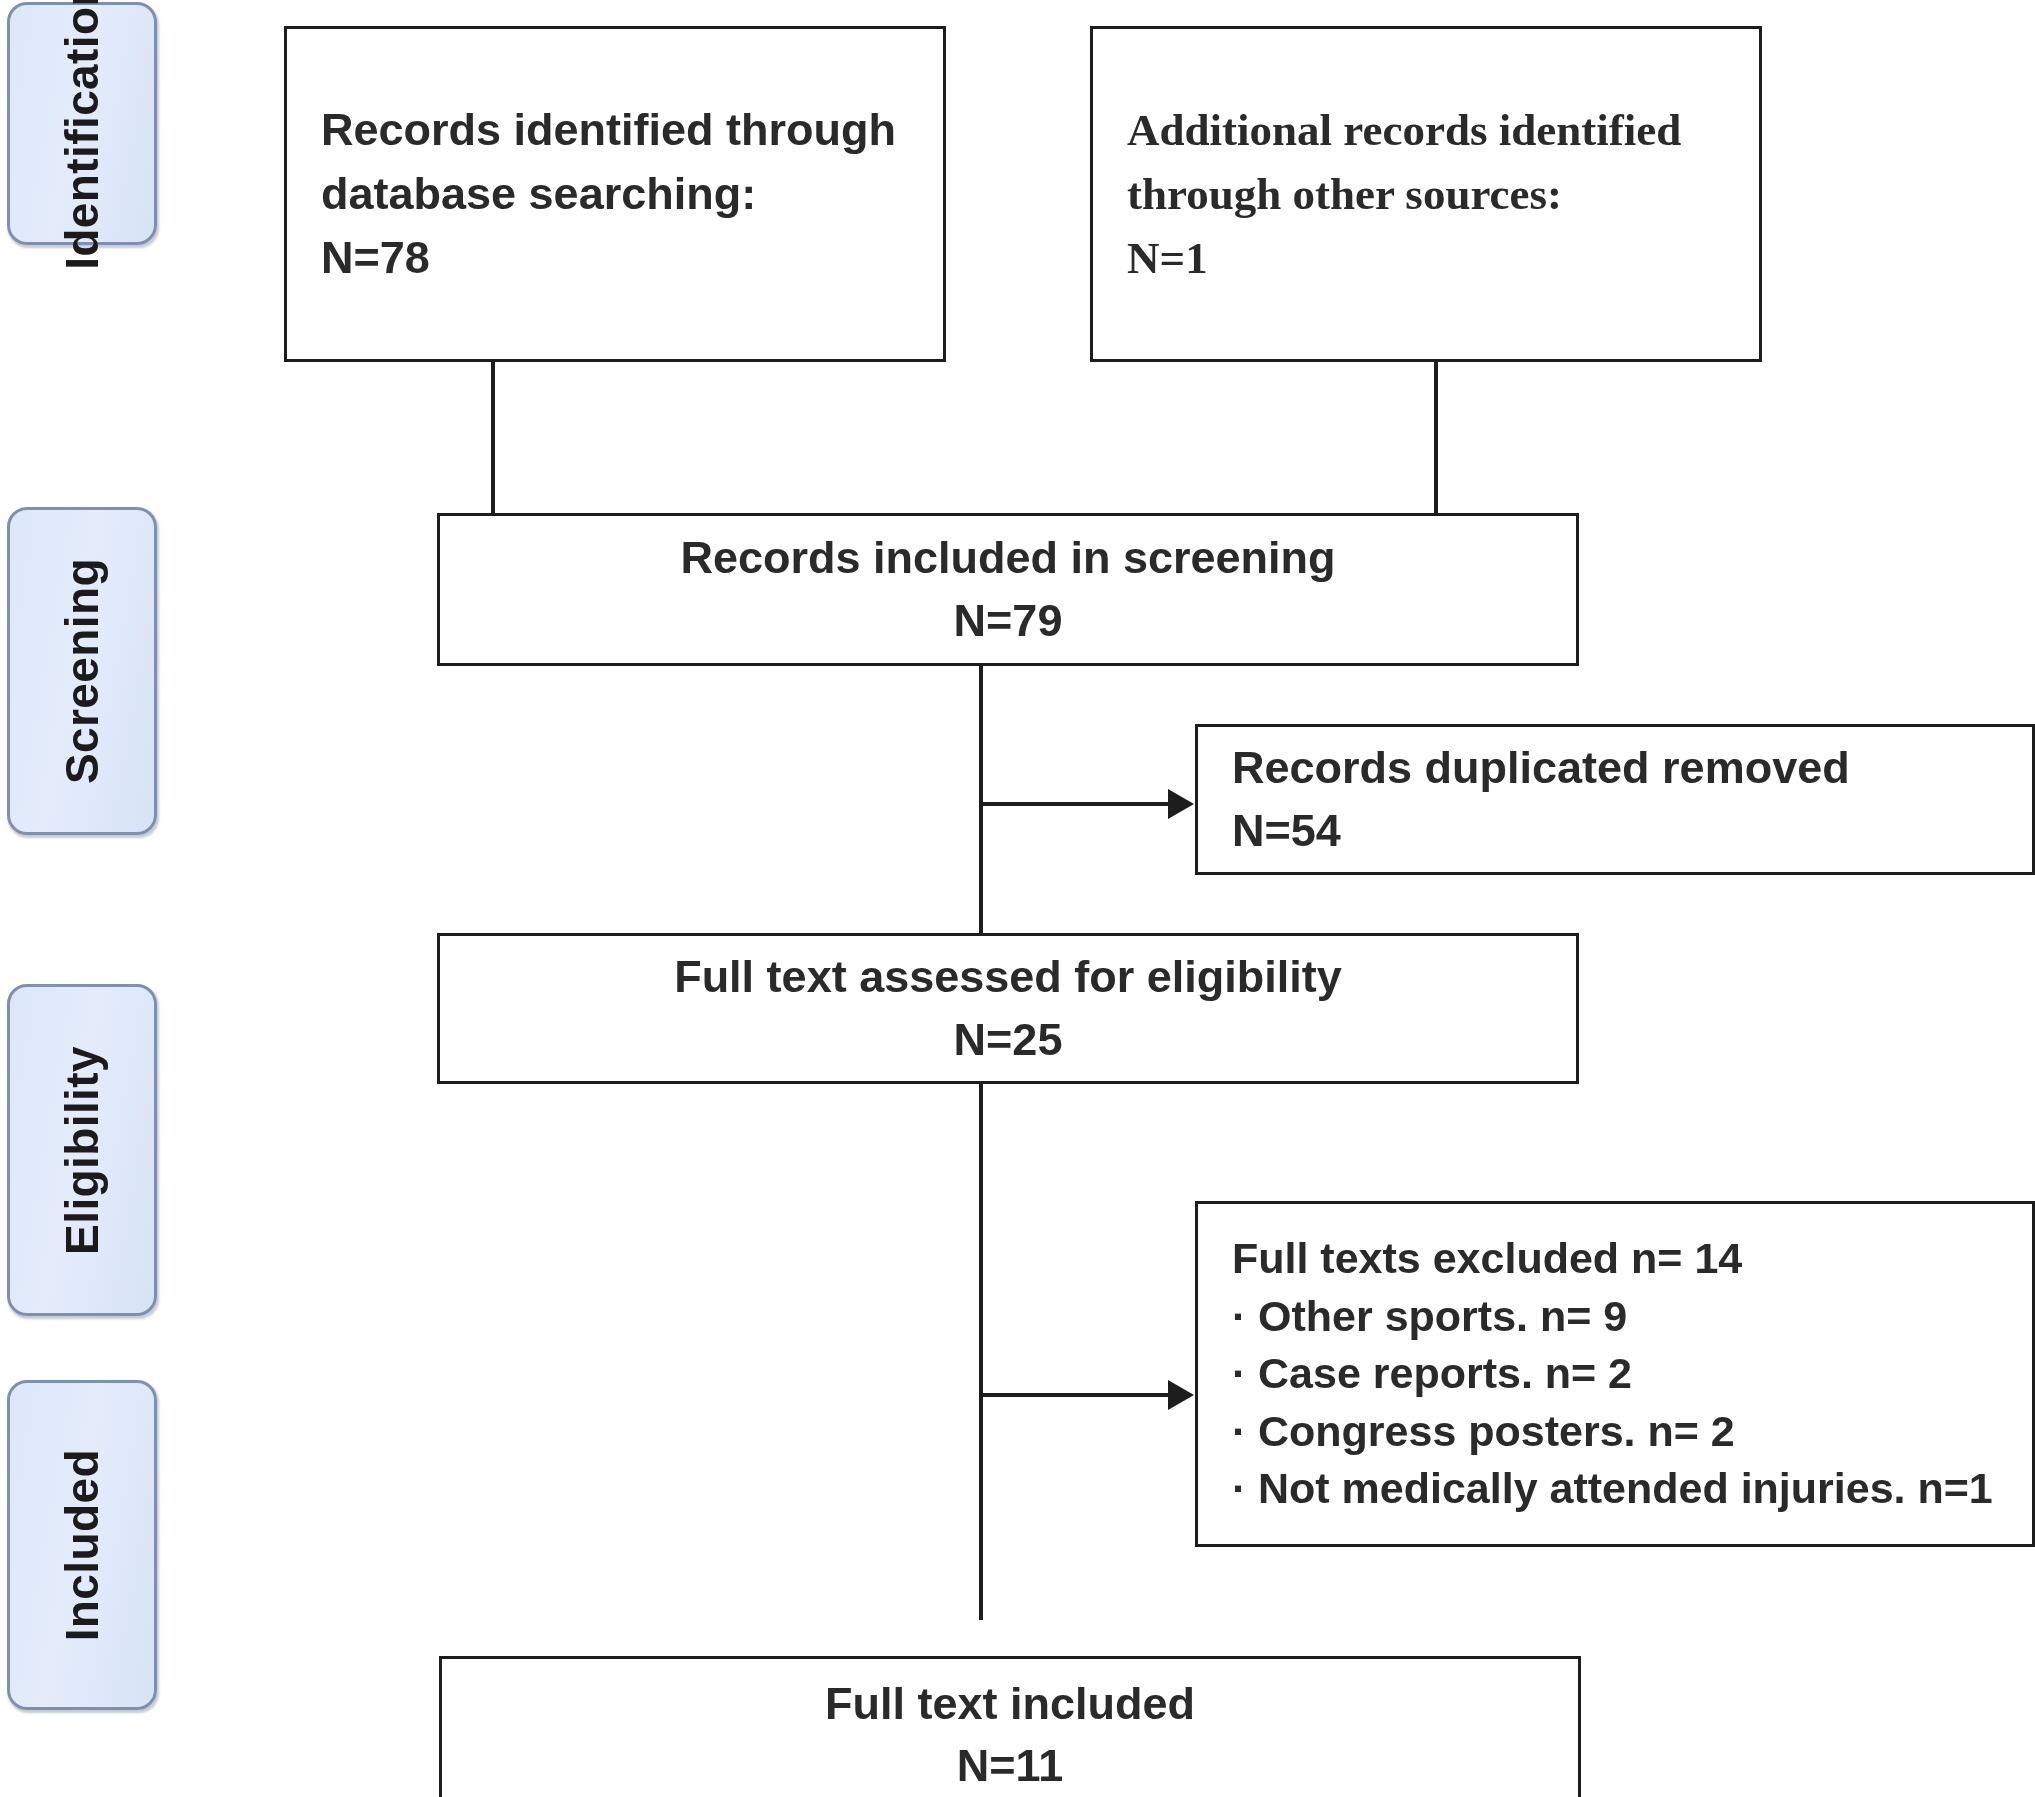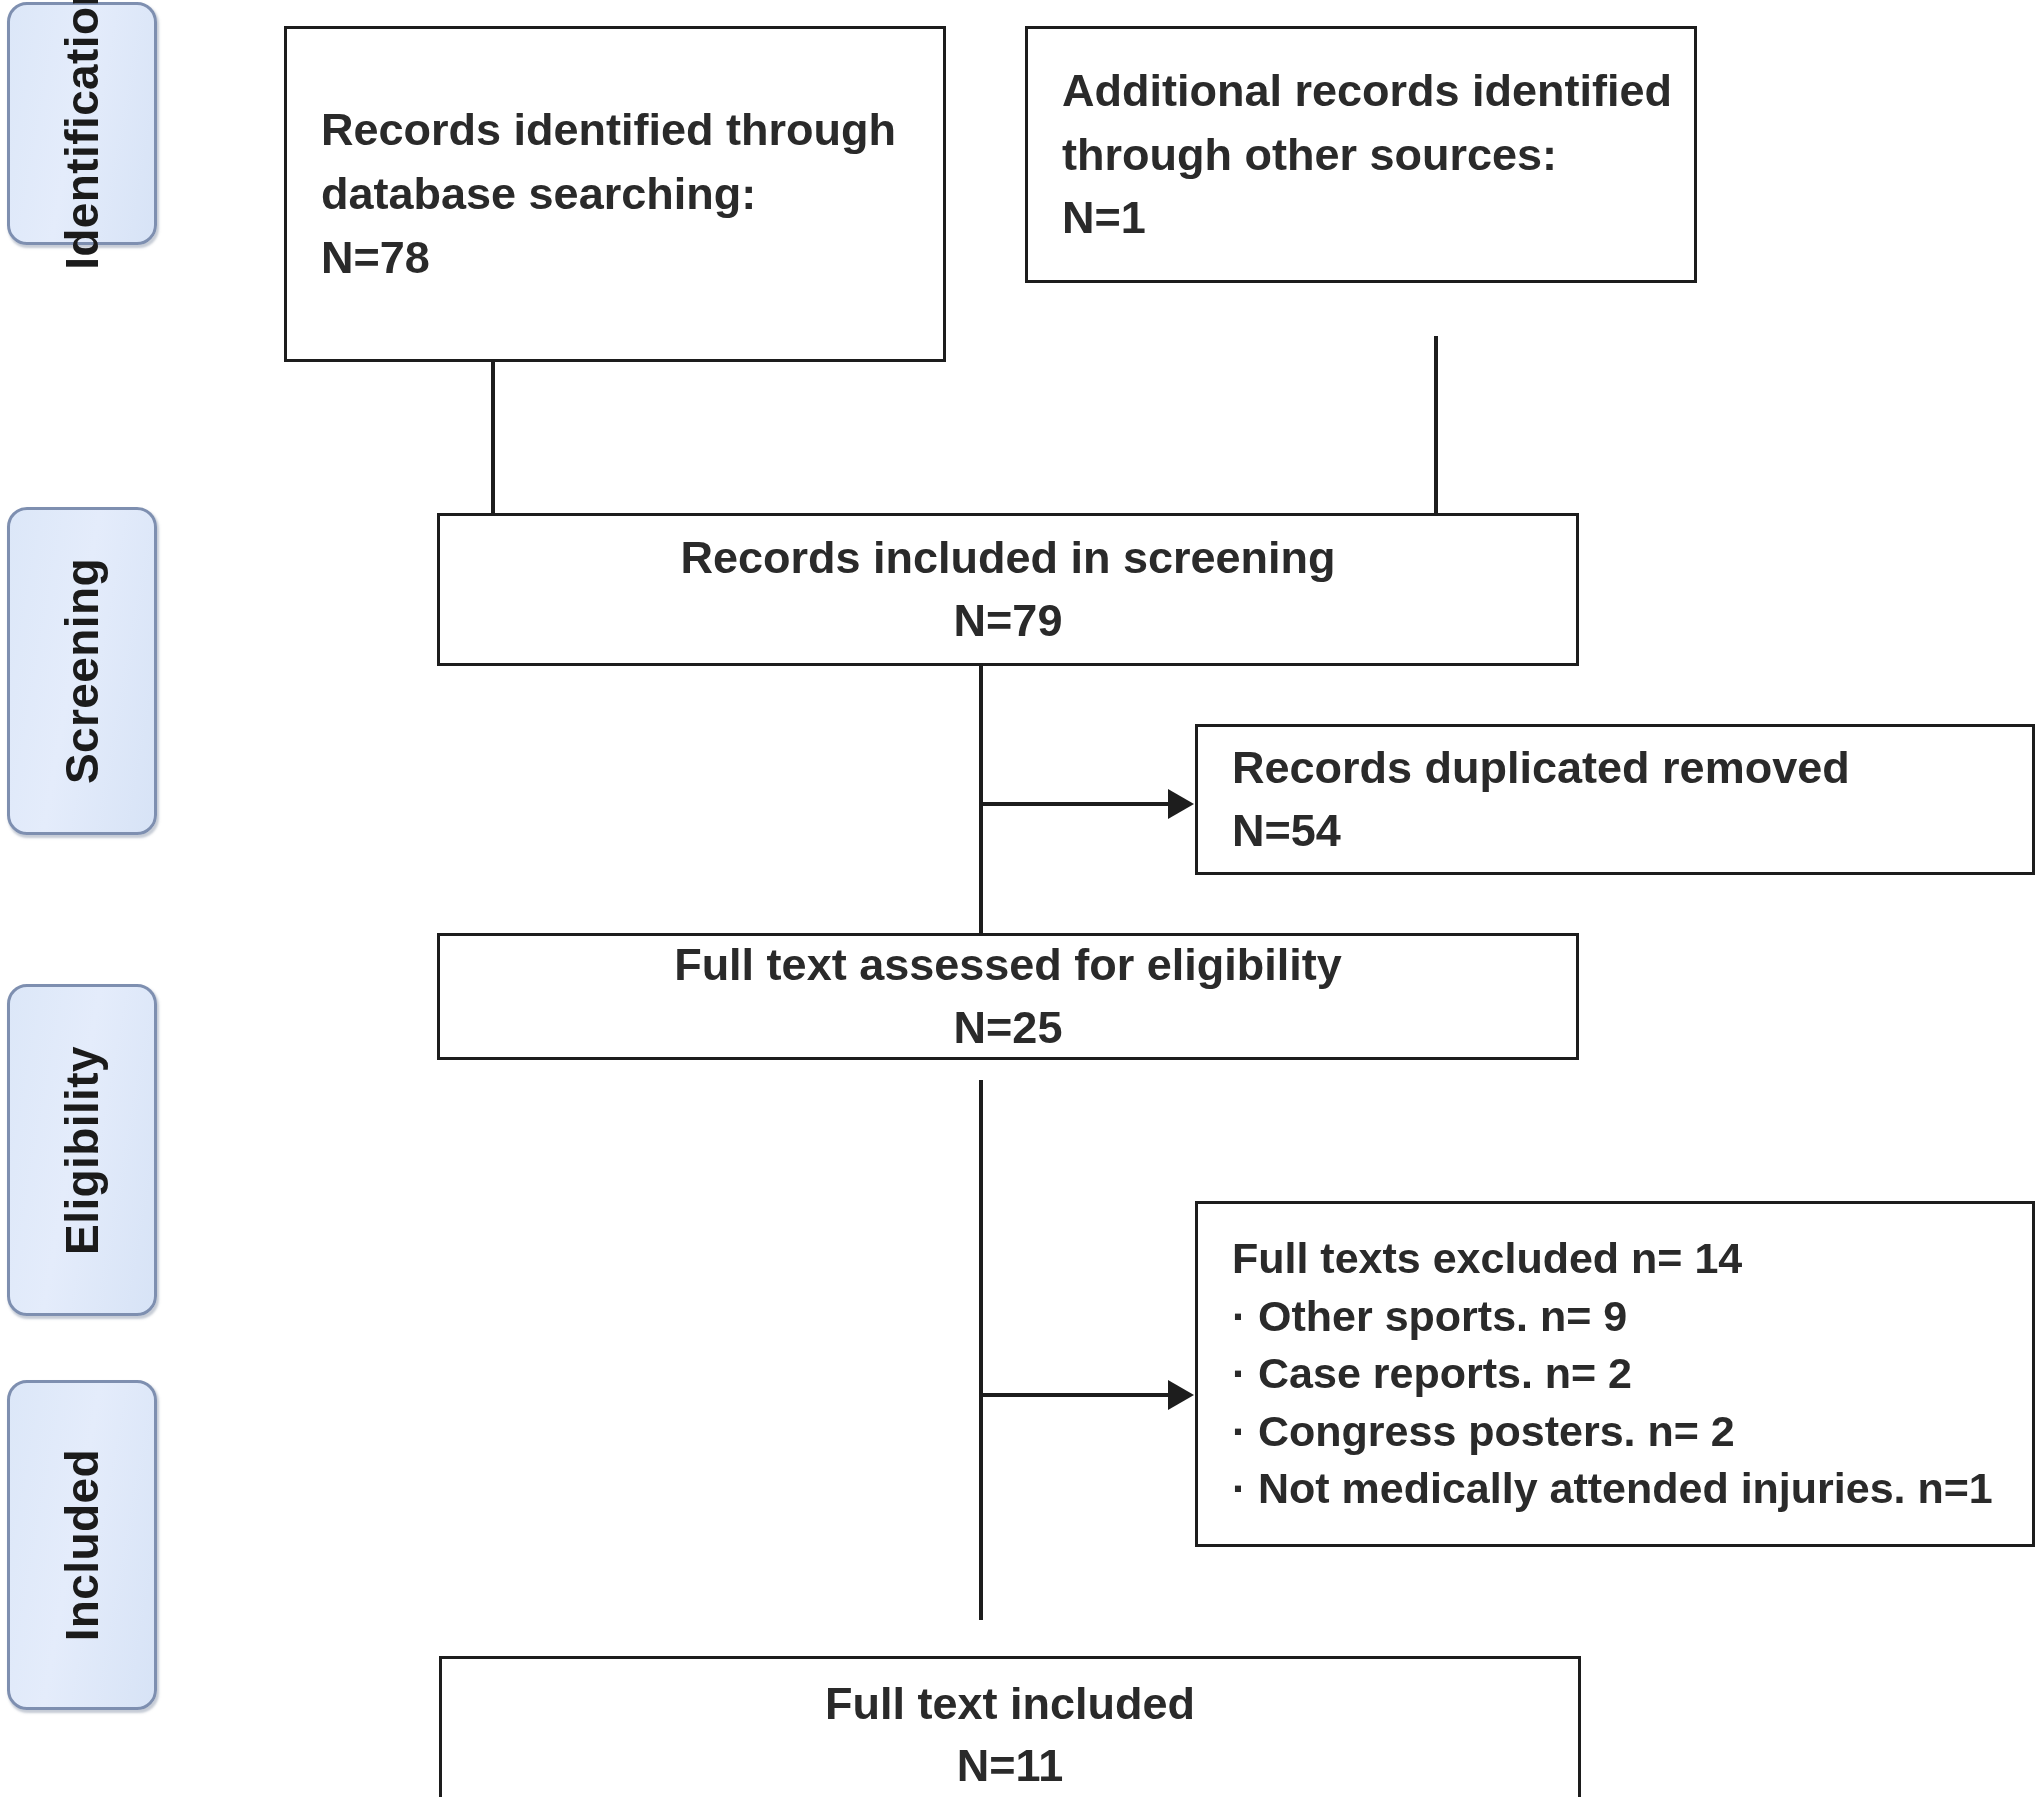--- a/index.html
+++ b/index.html
@@ -139,37 +139,37 @@
 
   <div class="h-line" style="left:979px; top:1393px; width:191px;"></div>
   <div class="arrow-head" style="left:1168px; top:1380px;"></div>
 
   <div class="flow-box left-text" style="left:284px; top:6.1px; width:662px; height:336px;">
     <span class="line">Records identified through</span>
     <span class="line">database searching:</span>
     <span class="line">N=78</span>
   </div>
 
-  <div class="flow-box left-text" style="left:1025px; top:6.1px; width:672px; height:257px;">
+  <div class="flow-box left-text" style="left:1090px; top:6.1px; width:672px; height:336px;font-family:Liberation Serif, serif;">
     <span class="line">Additional records identified</span>
     <span class="line">through other sources:</span>
     <span class="line">N=1</span>
   </div>
 
   <div class="flow-box center-text" style="left:437px; top:513px; width:1142px; height:153px;text-align:right;">
     <span class="line">Records included in screening</span>
     <span class="line">N=79</span>
   </div>
 
   <div class="flow-box left-text" style="left:1195px; top:704px; width:840px; height:151px;">
     <span class="line">Records duplicated removed</span>
     <span class="line">N=54</span>
   </div>
 
-  <div class="flow-box center-text" style="left:437px; top:933px; width:1142px; height:127px;">
+  <div class="flow-box center-text" style="left:437px; top:933px; width:1142px; height:151px;">
     <span class="line">Full text assessed for eligibility</span>
     <span class="line">N=25</span>
   </div>
 
   <div class="flow-box left-text list-box" style="left:1195px; top:1181px; width:840px; height:346px;">
     <span class="line">Full texts excluded n= 14</span>
 
     <span class="line bullet-line">
       <span class="bullet">·</span><span>Other sports. n= 9</span>
     </span>

